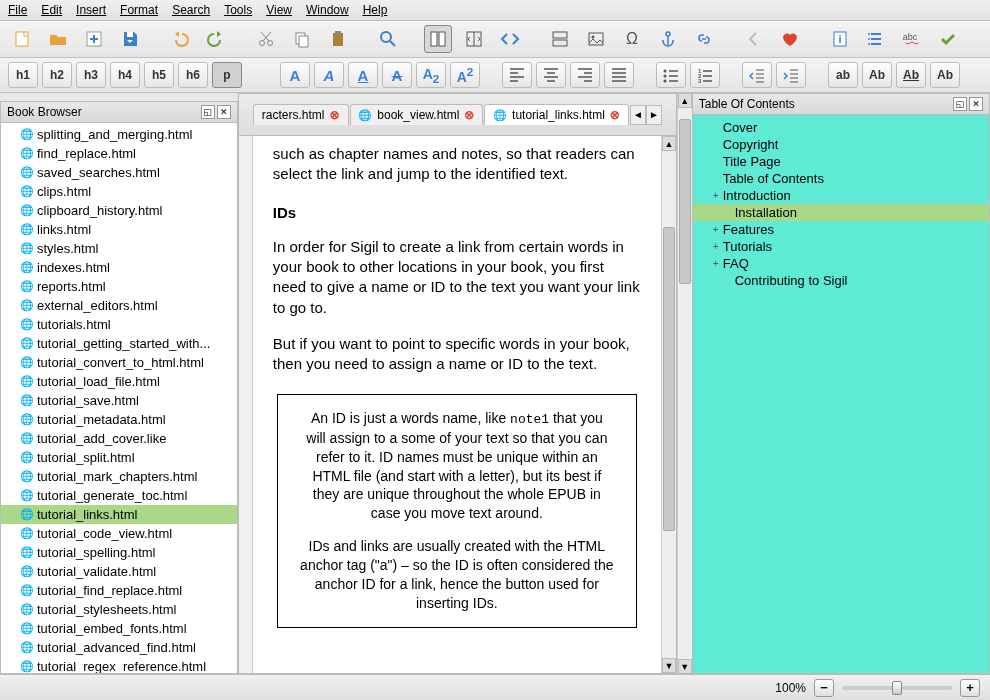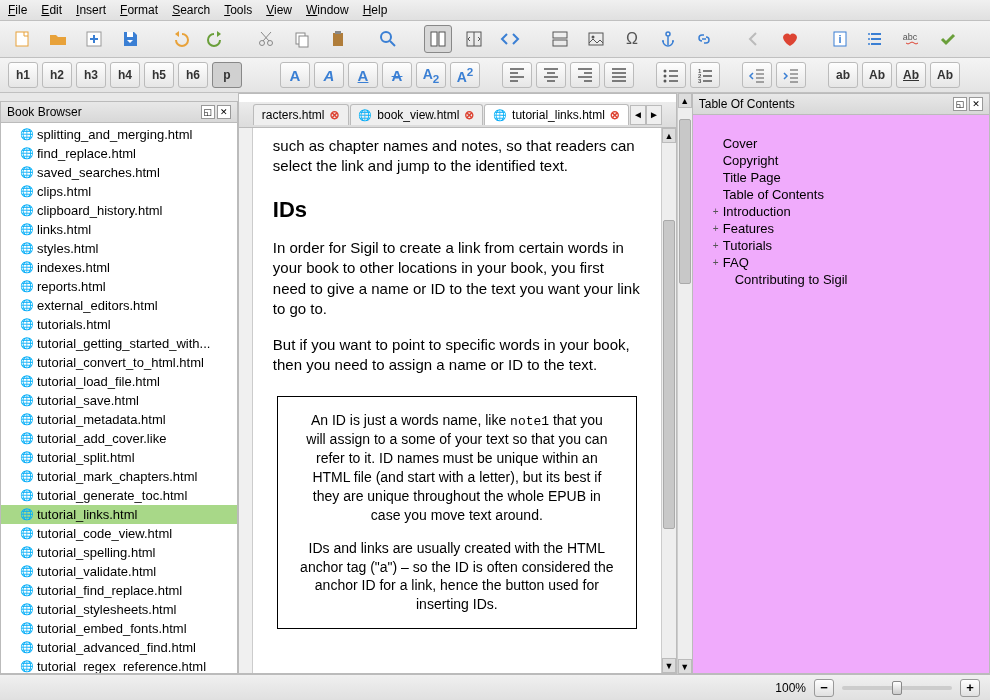--- a/index.html
+++ b/index.html
@@ -1,57 +1,57 @@
 <!DOCTYPE html>
 <html><head>
 <meta charset="utf-8">
 <style>
 * { box-sizing: border-box; margin: 0; padding: 0; }
 body { font-family: "Segoe UI", Arial, sans-serif; font-size: 12px; background: #e8e8e8; width: 990px; height: 700px; overflow: hidden; display: flex; flex-direction: column; }
-.menubar { background: linear-gradient(#f0f0f0, #e0e0e0); border-bottom: 1px solid #c0c0c0; padding: 3px 8px; display: flex; gap: 14px; }
+.menubar { background: linear-gradient(#f0f0f0, #e0e0e0); border-bottom: 1px solid #c0c0c0; padding: 3px 8px; display: flex; gap: 14px; text-decoration: underline; }
 .menubar span { cursor: pointer; }
 .menubar span u { text-decoration: underline; }
 .toolbar { background: linear-gradient(#f4f4f4, #e4e4e4); border-bottom: 1px solid #c0c0c0; padding: 4px 8px; display: flex; gap: 8px; align-items: center; }
 .toolbar .tbtn { width: 28px; height: 28px; display: flex; align-items: center; justify-content: center; border: 1px solid transparent; border-radius: 3px; cursor: pointer; font-size: 16px; }
 .toolbar .sep { width: 6px; }
 .toolbar2 { background: linear-gradient(#f4f4f4, #e4e4e4); border-bottom: 1px solid #c0c0c0; padding: 4px 8px; display: flex; gap: 4px; align-items: center; }
 .hbtn { width: 30px; height: 26px; border: 1px solid #bbb; border-radius: 3px; background: linear-gradient(#fefefe,#e6e6e6); display: flex; align-items: center; justify-content: center; font-size: 12px; font-weight: bold; cursor: pointer; color: #333; }
 .hbtn.active { background: #d0d0d0; border-color: #888; }
 .main { flex: 1; display: flex; overflow: hidden; }
 .panel { background: #efefef; border: 1px solid #bbb; display: flex; flex-direction: column; }
 .panel-header { background: linear-gradient(#e8e8e8,#d8d8d8); border-bottom: 1px solid #bbb; padding: 3px 6px; display: flex; align-items: center; justify-content: space-between; font-size: 12px; }
 .panel-header .icons { display: flex; gap: 2px; }
 .mini-icon { width: 14px; height: 14px; border: 1px solid #999; background: #fff; font-size: 9px; display: flex; align-items: center; justify-content: center; cursor: pointer; }
 .left { width: 240px; margin-top: 8px; }
 .right { width: 301px; }
 .center { flex: 1; display: flex; flex-direction: column; background: #fff; border: 1px solid #bbb; }
 .file-list { flex: 1; overflow-y: auto; background: #fff; padding: 2px 0; }
 .file-item { padding: 2px 4px 2px 20px; display: flex; align-items: center; gap: 4px; white-space: nowrap; overflow: hidden; text-overflow: ellipsis; cursor: pointer; font-size: 13px; }
 .file-item.selected { background: #a8d888; }
 .file-icon { width: 12px; height: 12px; display: inline-flex; align-items: center; justify-content: center; color: #4a90d9; font-size: 11px; flex-shrink: 0; }
-.tabbar { background: linear-gradient(#ececec,#dcdcdc); border-bottom: 1px solid #bbb; display: flex; align-items: center; padding: 0 14px; height: 26px; margin-top: 8px; }
+.tabbar { background: linear-gradient(#ececec,#dcdcdc); border-bottom: 1px solid #bbb; display: flex; align-items: center; padding: 0 14px; height: 42px; }
 .tab { border: 1px solid #bbb; border-bottom: none; background: #efefef; padding: 3px 8px; display: flex; align-items: center; gap: 5px; margin-right: 1px; border-radius: 3px 3px 0 0; font-size: 12px; cursor: pointer; }
 .tab.active { background: #fff; }
 .tab-icon { color: #4a90d9; font-size: 11px; }
 .close-x { color: #d43; font-weight: bold; font-size: 12px; cursor: pointer; }
 .tab-nav { display: flex; margin-left: auto; }
 .tab-nav div { width: 16px; height: 20px; border: 1px solid #bbb; background: #efefef; display: flex; align-items: center; justify-content: center; font-size: 10px; cursor: pointer; }
 .editor-wrap { flex: 1; display: flex; overflow: hidden; }
 .editor { flex: 1; padding: 8px 20px; overflow-y: auto; font-family: Arial, sans-serif; font-size: 15px; color: #000; line-height: 1.35; }
-.editor h2 { font-size: 22px; font-weight: bold; margin: 18px 0 14px; }
+.editor h2 { font-size: 15px; font-weight: bold; margin: 18px 0 14px; }
 .editor p { margin: 0 0 16px; }
 .editor .boxed { border: 1px solid #000; padding: 14px 22px; margin: 20px 4px; text-align: center; font-size: 14px; }
 .editor .boxed p { margin: 0 0 14px; }
 .editor .boxed p:last-child { margin: 0; }
 .editor code { font-family: "Courier New", monospace; font-size: 13px; }
 .scrollbar { width: 15px; background: #eee; border-left: 1px solid #ccc; display: flex; flex-direction: column; }
 .sb-btn { height: 15px; background: #ddd; border: 1px solid #bbb; display:flex; align-items:center; justify-content:center; font-size:9px; cursor:pointer; }
 .sb-track { flex: 1; position: relative; }
 .sb-thumb { position: absolute; left: 1px; right: 1px; background: #c8c8c8; border: 1px solid #aaa; border-radius: 2px; }
-.toc-list { flex: 1; background: #f0abfc; padding: 20px 0; overflow-y: auto; font-size: 13px; }
+.toc-list { flex: 1; background: #5eead4; padding: 4px 0; overflow-y: auto; font-size: 13px; }
 .toc-item { padding: 1px 6px 1px 18px; cursor: pointer; display: flex; align-items: center; gap: 2px; }
 .toc-item.selected { background: #a8d888; }
 .toc-item .exp { width: 10px; display: inline-block; text-align: center; font-size: 10px; color: #555; }
 .toc-item.indent { padding-left: 30px; }
 .statusbar { background: linear-gradient(#f0f0f0,#e0e0e0); border-top: 1px solid #bbb; height: 26px; display: flex; align-items: center; justify-content: flex-end; padding: 0 10px; gap: 8px; font-size: 12px; }
 .zoom-btn { width: 20px; height: 18px; border: 1px solid #999; border-radius: 3px; background: linear-gradient(#fff,#e0e0e0); display: flex; align-items: center; justify-content: center; cursor: pointer; font-size: 13px; font-weight: bold; }
 .slider { width: 110px; height: 4px; background: #ccc; position: relative; border-radius: 2px; }
 .slider .knob { position: absolute; left: 50%; top: -5px; width: 10px; height: 14px; background: linear-gradient(#fff,#ccc); border: 1px solid #888; border-radius: 2px; transform: translateX(-50%); }
 svg { display: block; }
 </style>
@@ -521,20 +521,24 @@
           <span>Title Page</span>
         </div>
         <div class="toc-item">
           <span class="exp"></span>
           <span>Table of Contents</span>
         </div>
         <div class="toc-item">
           <span class="exp">+</span>
           <span>Introduction</span>
         </div>
+        <div class="toc-item indent selected">
+          <span class="exp"></span>
+          <span>Installation</span>
+        </div>
         <div class="toc-item">
           <span class="exp">+</span>
           <span>Features</span>
         </div>
         <div class="toc-item">
           <span class="exp">+</span>
           <span>Tutorials</span>
         </div>
         <div class="toc-item">
           <span class="exp">+</span>

